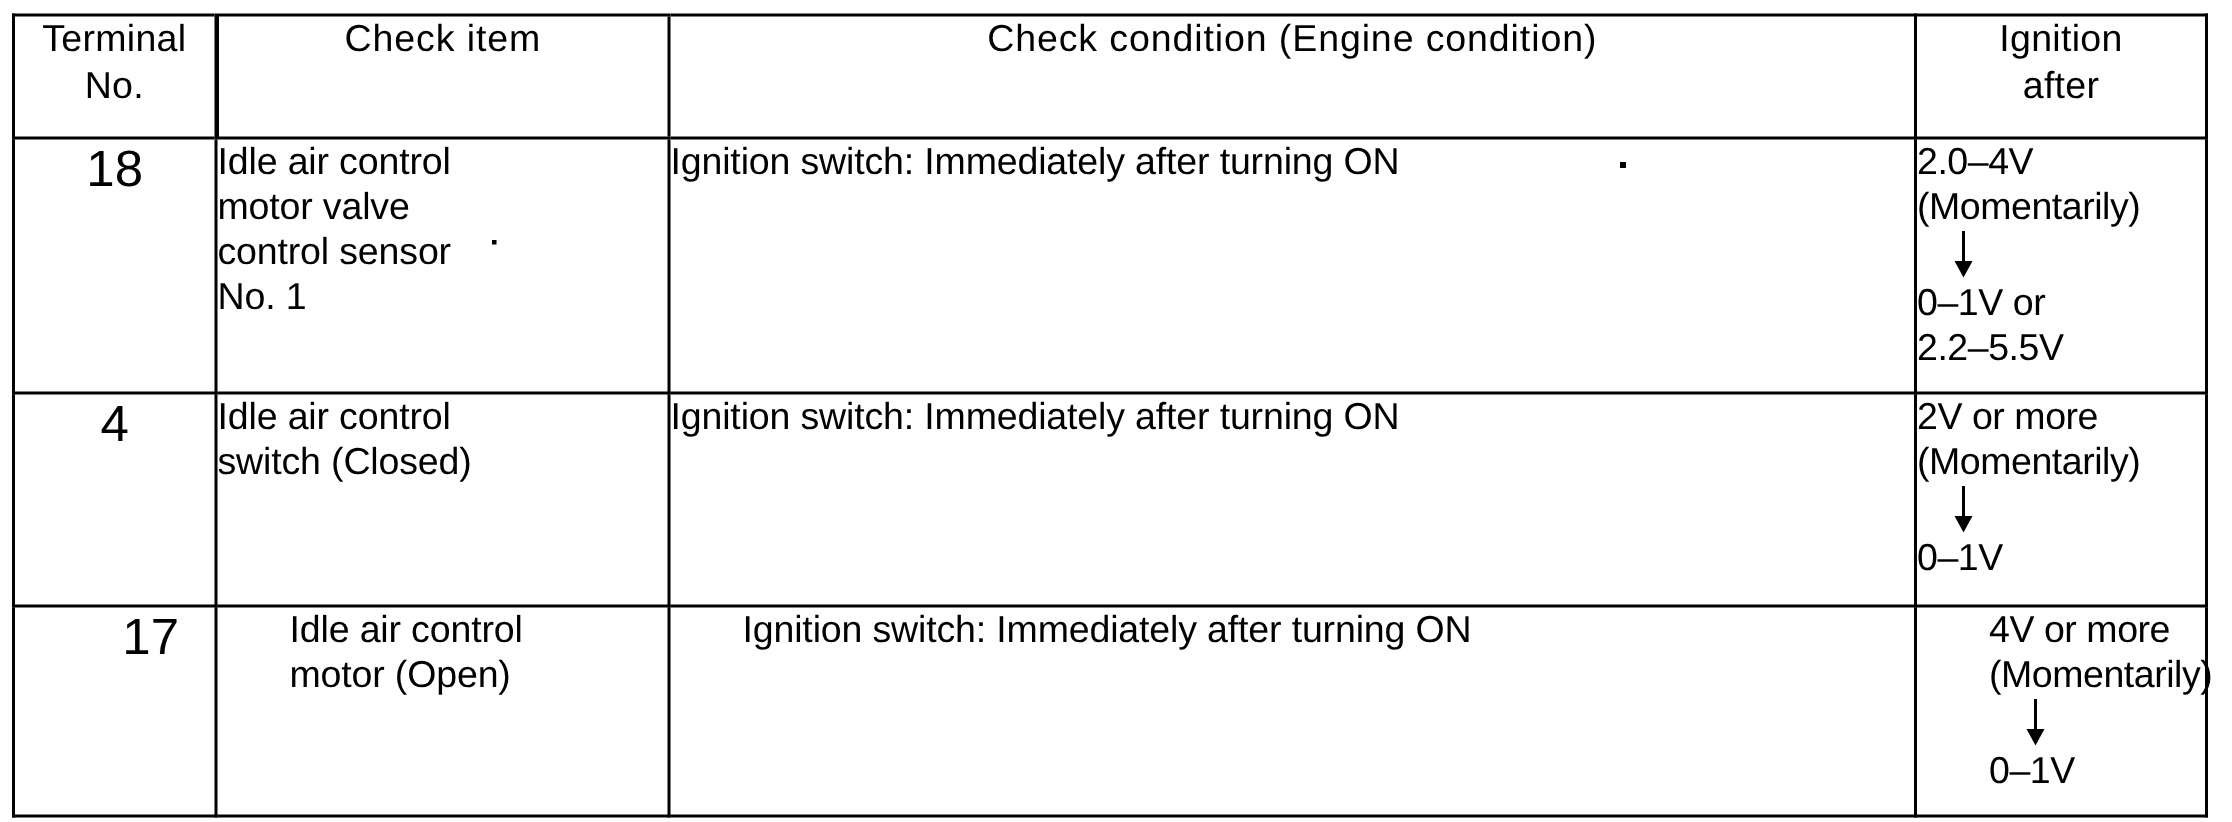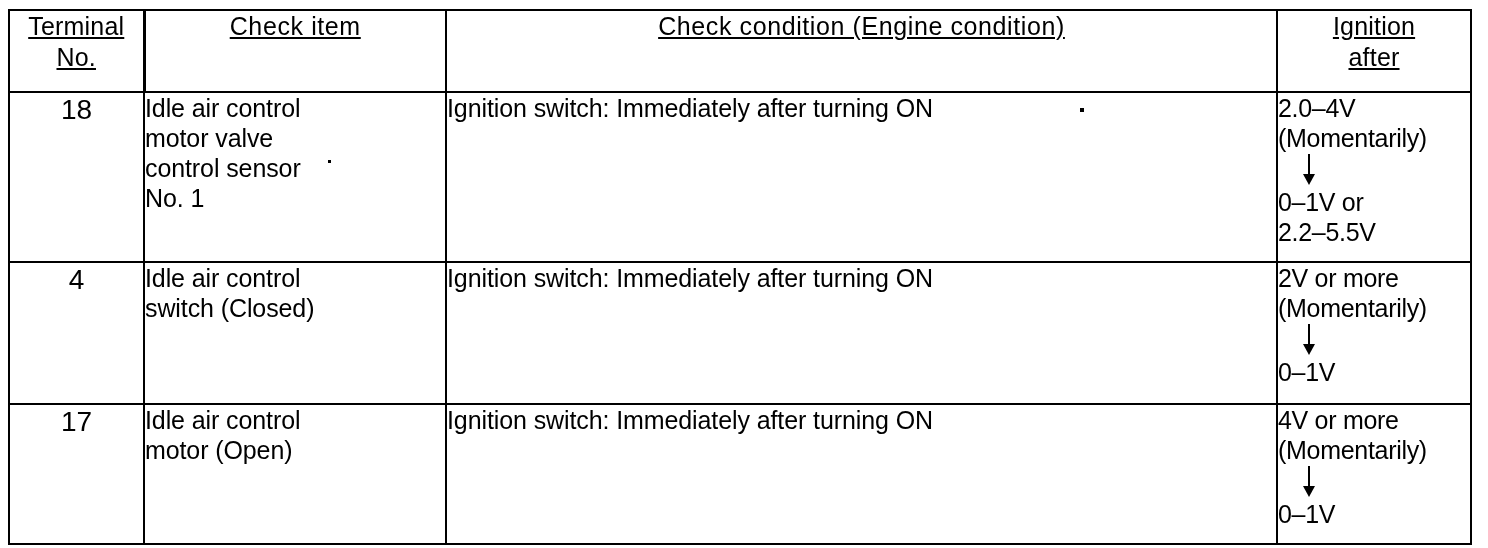--- a/index.html
+++ b/index.html
@@ -48,46 +48,45 @@
   col.c-std      { width: 194px; }
 
   
   thead th {
     height: 80px;
     text-align: center;
     vertical-align: middle;
     font-size: 25px;
     line-height: 1.22;
     letter-spacing: 0.2px;
-    text-decoration: underline;
   }
   thead th.h-item,
   thead th.h-cond {
     letter-spacing: 0.6px;
   }
   thead th.h-terminal { border-right-width: 3px; }
   thead th.h-item     { border-right-width: 1px; margin-left: 12px; }
   thead th.h-cond     { border-right-width: 2px; }
 
   .hdr-line { display: block; }
 
   
   tbody td {
     font-size: 25px;
     line-height: 1.205;
   }
   tbody tr.r-1 td { height: 168px; }
   tbody tr.r-2 td { height: 140px; }
-  tbody tr.r-3 td { height: 138px; }
+  tbody tr.r-3 td { height: 138px; padding-left: 48px; }
 
   td.terminal {
     text-align: center;
     vertical-align: top;
     padding-top: 12px;
-    font-size: 28px;
+    font-size: 34px;
     border-right-width: 3px;
   }
   td.item {
     padding: 12px 6px 6px 14px;
     border-right-width: 1px;
     letter-spacing: -0.1px;
   }
   td.cond {
     padding: 14px 6px 6px 16px;
     border-right-width: 2px;

